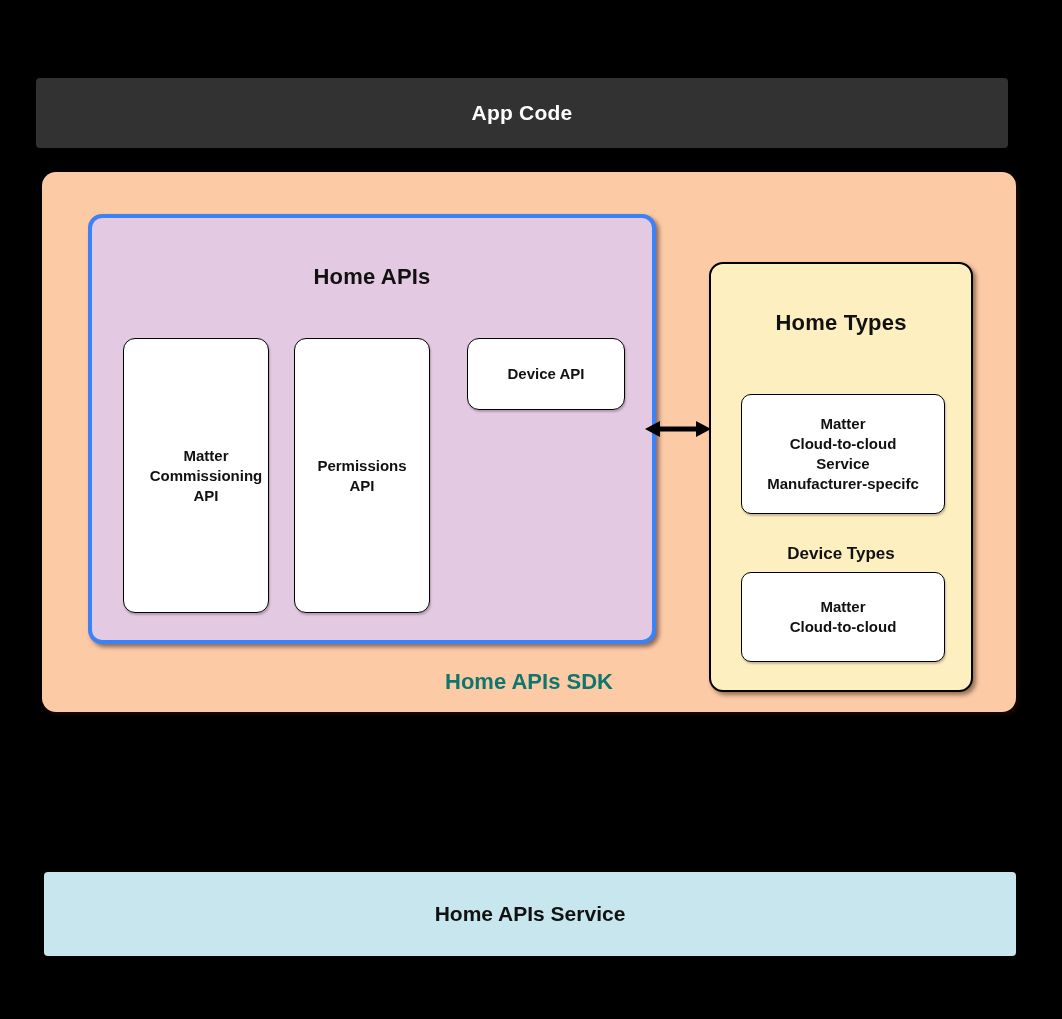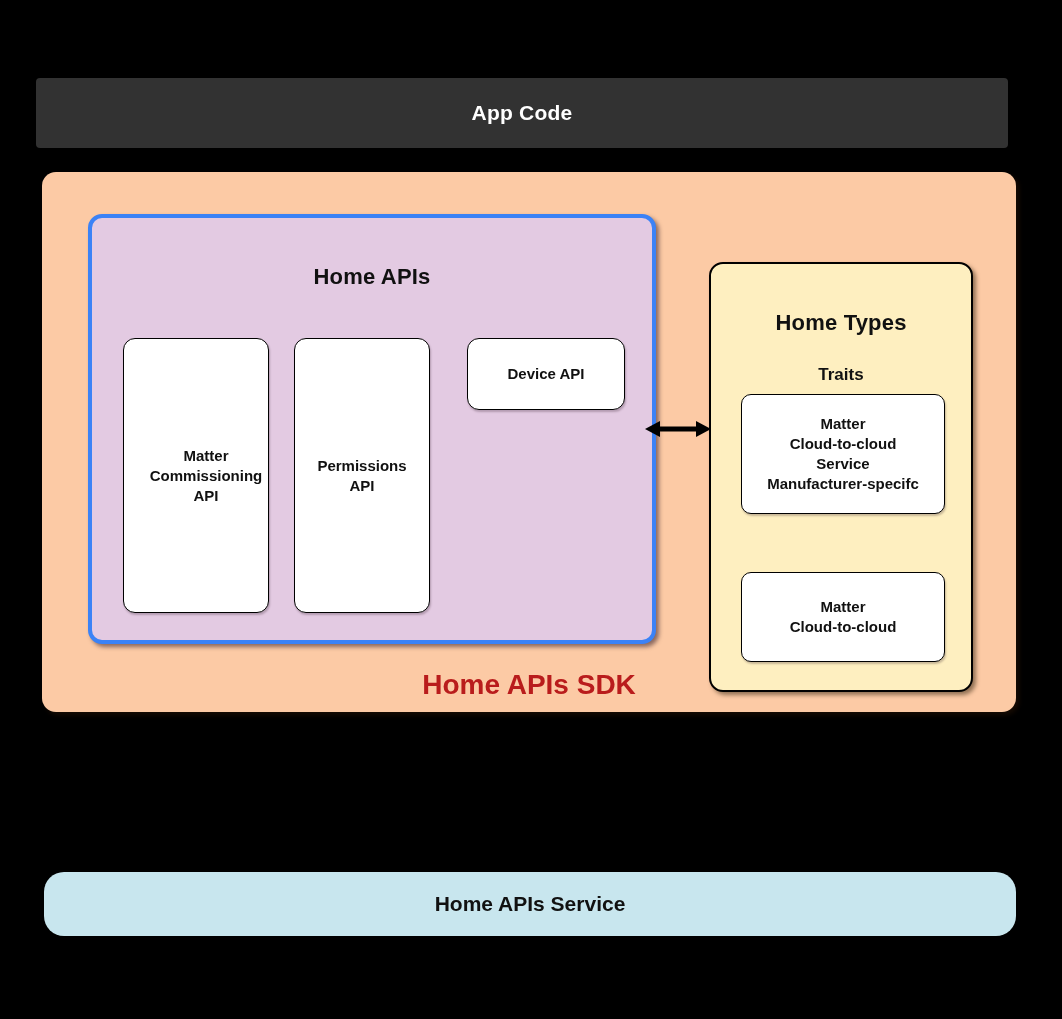--- a/index.html
+++ b/index.html
@@ -36,22 +36,22 @@
     left: 42px; top: 172px;
     width: 974px; height: 540px;
     background: #FCCAA5;
     border-radius: 14px;
     box-shadow: 3px 3px 5px rgba(40,20,5,0.55);
   }
   .sdk-label {
     position: absolute;
     left: 0; top: 497px; width: 100%;
     text-align: center;
-    color: #b91c1c;
-    font-size: 28px; font-weight: bold;
+    color: #0f766e;
+    font-size: 22px; font-weight: bold;
   }
 
   
   .home-apis-box {
     position: absolute;
     left: 46px; top: 42px;
     width: 568px; height: 430px;
     background: #E3CAE2;
     border: 4px solid #3b82f6;
     border-radius: 14px;
@@ -122,23 +122,23 @@
     left: 30px; top: 308px; width: 204px; height: 90px;
     border-radius: 10px;
     flex-direction: column;
   }
   .card-line { display: block; }
 
   
   .service-bar {
     position: absolute;
     left: 44px; top: 872px;
-    width: 972px; height: 64px;
+    width: 972px; height: 84px;
     background: #C8E6EE;
-    border-radius: 20px;
+    border-radius: 4px;
     display: flex; align-items: center; justify-content: center;
     color: #111111;
     font-size: 21px; font-weight: bold;
   }
 </style>
 </head>
 <body>
 
 <div class="stage">
 
@@ -168,29 +168,29 @@
 
     <svg class="arrow-svg" viewBox="0 0 68 26" aria-hidden="true">
       <line x1="12" y1="13" x2="56" y2="13" stroke="#000000" stroke-width="5"></line>
       <polygon points="1,13 16,5 16,21" fill="#000000"></polygon>
       <polygon points="67,13 52,5 52,21" fill="#000000"></polygon>
     </svg>
 
     <div class="home-types-box">
       <div class="group-title">Home Types</div>
 
-      <div class="section-label traits-label">Traits</div>
 
       <div class="card card-traits">
         <span class="card-line">Matter</span>
         <span class="card-line">Cloud-to-cloud</span>
         <span class="card-line">Service</span>
         <span class="card-line">Manufacturer-specifc</span>
       </div>
 
+      <div class="section-label device-types-label">Device Types</div>
 
       <div class="card card-device-types">
         <span class="card-line">Matter</span>
         <span class="card-line">Cloud-to-cloud</span>
       </div>
     </div>
 
     <div class="sdk-label">Home APIs SDK</div>
   </div>
 

